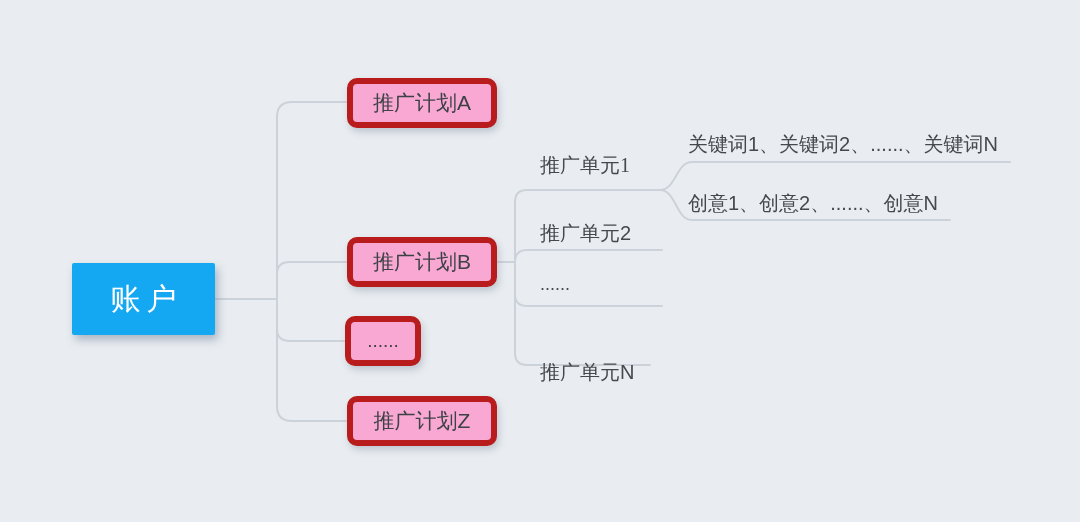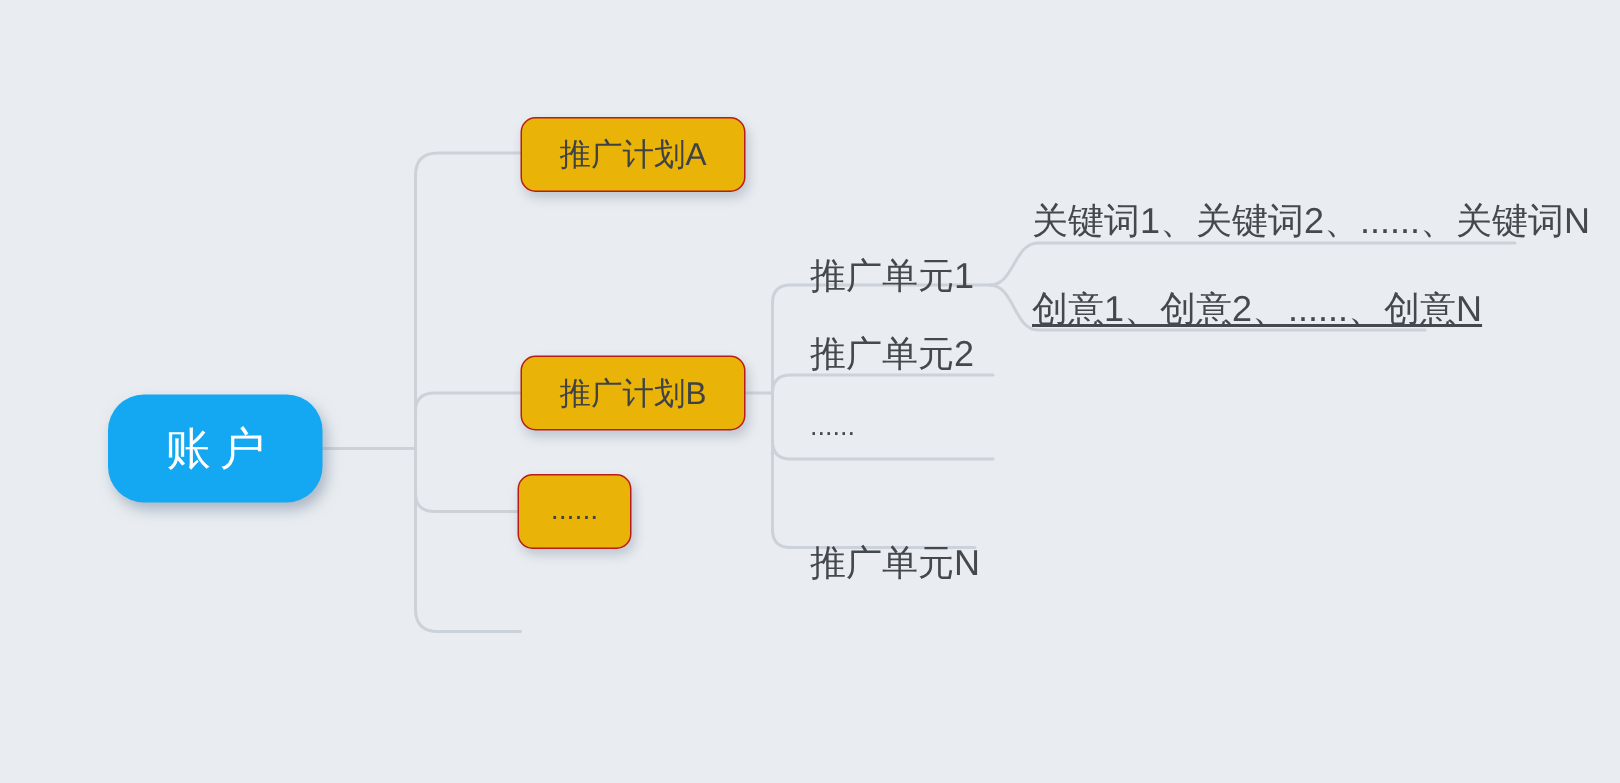--- a/index.html
+++ b/index.html
@@ -14,56 +14,56 @@
     overflow:hidden;
   }
   .connectors{
     position:absolute;left:0;top:0;
   }
   .node{
     position:absolute;
     box-sizing:border-box;
     display:flex;align-items:center;justify-content:center;
     border-radius:10px;
-    background:#eab308;
-    border:1px solid #b91c1c;
+    background:#f9a8d4;
+    border:6px solid #b91c1c;
     box-shadow:2px 4px 7px rgba(125,138,155,.38);
     color:#3e4246;
     font-size:21px;
     white-space:nowrap;
     cursor:default;
   }
   .node.root{
     left:72px;top:263px;width:143px;height:72px;
     background:#15a8f2;
     border:none;
-    border-radius:24px;
+    border-radius:2px;
     box-shadow:3px 5px 9px rgba(110,130,155,.5);
     color:#ffffff;
     font-size:30px;
     letter-spacing:6px;
     text-indent:6px;
   }
   .node.plan-a{left:347px;top:78px;width:150px;height:50px;}
   .node.plan-b{left:347px;top:237px;width:150px;height:50px;text-align:right;}
   .node.plan-ellipsis{left:345px;top:316px;width:76px;height:50px;font-size:19px;}
   .node.plan-z{left:347px;top:396px;width:150px;height:50px;}
   .branch-label{
     position:absolute;
     color:#45494e;
-    font-size:24px;
+    font-size:20px;
     white-space:nowrap;
     cursor:default;
   }
-  .unit-1{left:540px;top:168px;}
+  .unit-1{left:540px;top:152px;font-family:Liberation Serif, serif;}
   .unit-2{left:540px;top:220px;text-align:center;}
   .unit-ellipsis{left:540px;top:274px;font-size:18px;}
   .unit-n{left:540px;top:335px;margin-top:24px;}
   .keywords-label{left:688px;top:131px;}
-  .creatives-label{left:688px;top:190px;text-decoration:underline;}
+  .creatives-label{left:688px;top:190px;}
 </style>
 </head>
 <body>
 
 <div class="canvas">
 
   <svg class="connectors" width="1080" height="522" viewBox="0 0 1080 522" fill="none" stroke="#ccd2d9" stroke-width="2" stroke-linecap="round">
 
     <path d="M215 299 H277"></path>
 
@@ -91,20 +91,21 @@
   </svg>
 
   <div class="node root">账户</div>
 
   <div class="node plan-a">推广计划A</div>
 
   <div class="node plan-b">推广计划B</div>
 
   <div class="node plan-ellipsis">......</div>
 
+  <div class="node plan-z">推广计划Z</div>
 
   <div class="branch-label unit-1">推广单元1</div>
 
   <div class="branch-label unit-2">推广单元2</div>
 
   <div class="branch-label unit-ellipsis">......</div>
 
   <div class="branch-label unit-n">推广单元N</div>
 
   <div class="branch-label keywords-label">关键词1、关键词2、......、关键词N</div>

